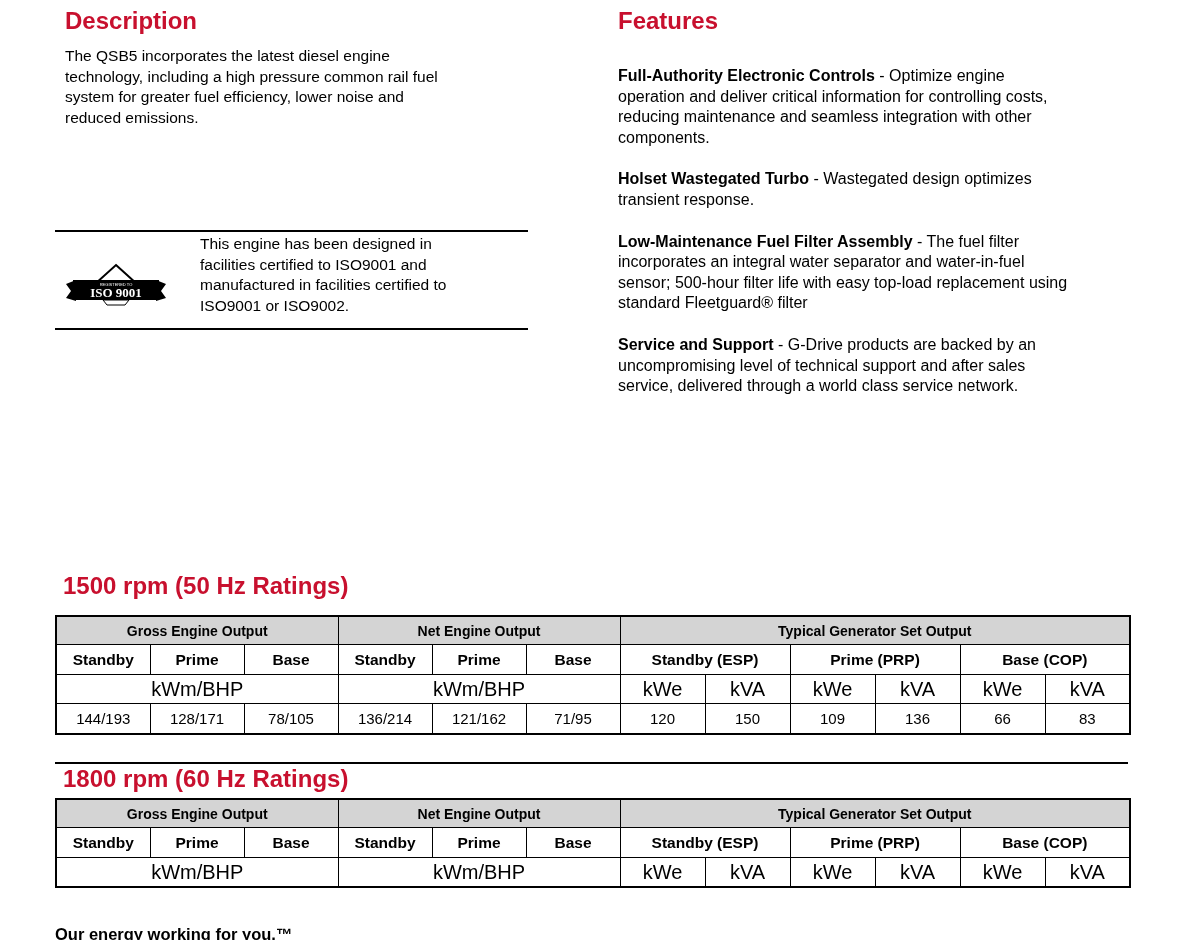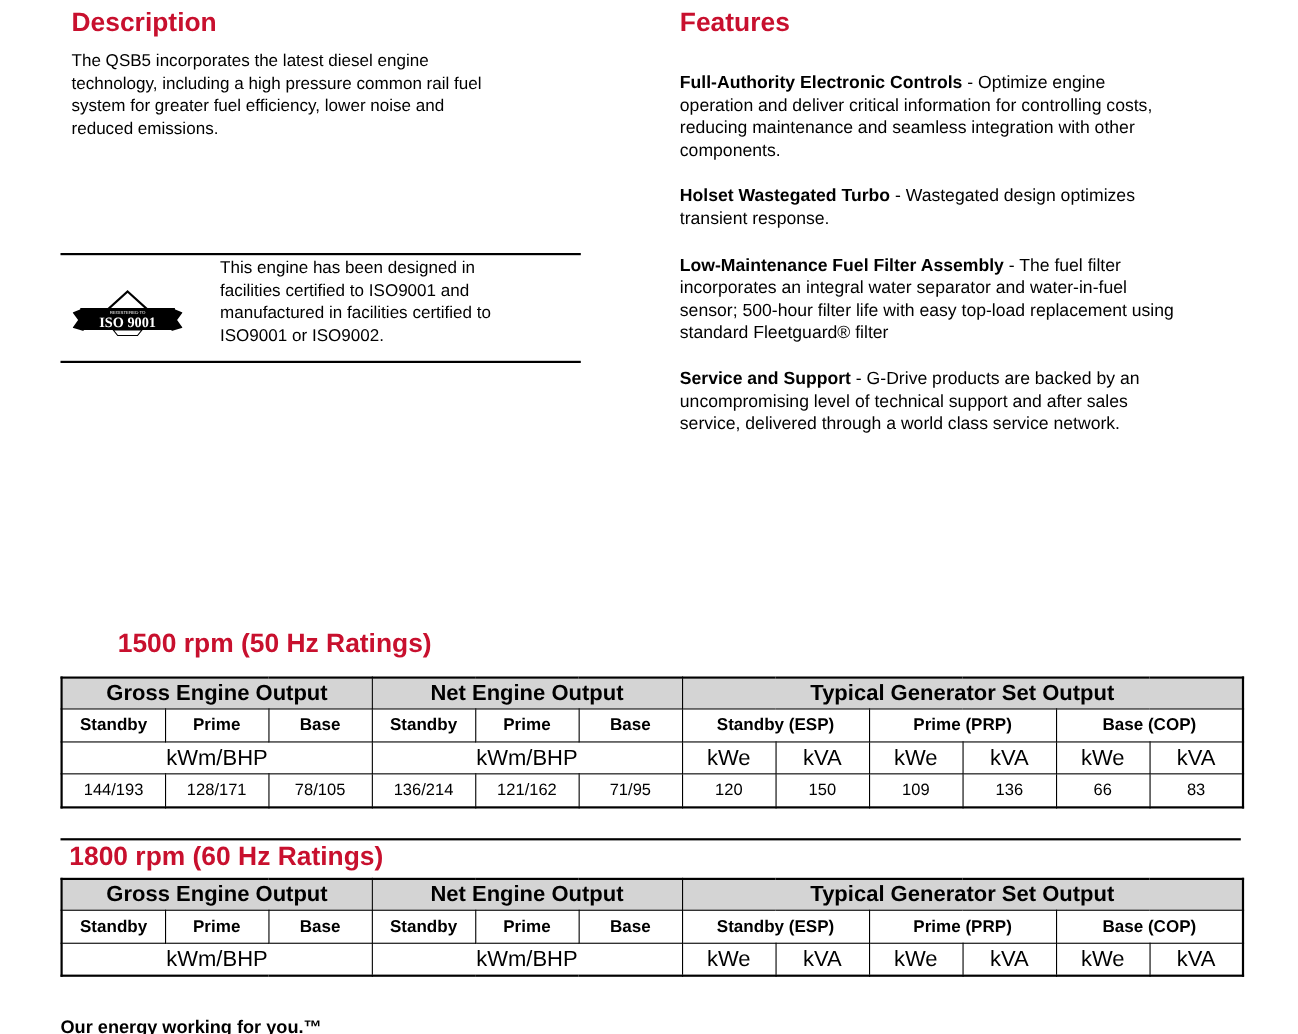--- a/index.html
+++ b/index.html
@@ -6,21 +6,21 @@
   .page{
     position:relative;width:1180px;height:940px;background:#fff;overflow:hidden;
     font-family:"Liberation Sans",sans-serif;color:#000;
   }
   .sec-title{
     position:absolute;margin:0;font-size:24px;font-weight:700;color:#c8102e;
     line-height:26px;white-space:nowrap;
   }
   #desc-title{left:65px;top:8px;}
   #feat-title{left:618px;top:8px;}
-  #t1-title{left:63px;top:573px;margin-left:44px;}
+  #t1-title{left:63px;top:573px;}
   #t2-title{left:63px;top:766px;}
   .body-text{font-size:15.5px;line-height:20.6px;white-space:pre-line;}
   #desc-body{position:absolute;left:65px;top:46px;width:440px;}
   
   .cert-table{position:absolute;left:55px;top:230px;width:473px;}
   .cert-row{display:flex;border-top:2px solid #000;}
   .cert-row.last{border-bottom:2px solid #000;}
   .cert-icon-cell{flex:0 0 145px;}
   .cert-text{flex:1;padding-top:2px;}
   #cert-row-ce{height:54px;}
@@ -35,21 +35,21 @@
   
   table.ratings{
     position:absolute;left:55px;width:1074px;border-collapse:collapse;table-layout:fixed;
     border:2px solid #000;
   }
   #table1{top:615px;}
   #table2{top:798px;}
   table.ratings td{
     border:1.5px solid #000;text-align:center;vertical-align:middle;padding:0;overflow:hidden;
   }
-  tr.group-row td{background:#d4d4d4;font-weight:700;font-size:20px;height:27px;}
+  tr.group-row td{background:#d4d4d4;font-weight:700;font-size:14px;height:27px;}
   tr.col-row td{font-weight:700;font-size:15.5px;height:29px;}
   tr.unit-row td{font-weight:400;font-size:20px;height:28px;}
   tr.value-row td{font-weight:400;font-size:15px;height:29px;}
   .rule{position:absolute;left:55px;width:1073px;height:2px;background:#000;}
   #rule-above-t2{top:762px;}
   #footer-tagline{position:absolute;left:55px;top:925px;font-size:16.5px;font-weight:700;white-space:nowrap;}
 </style>
 </head>
 <body>
 

